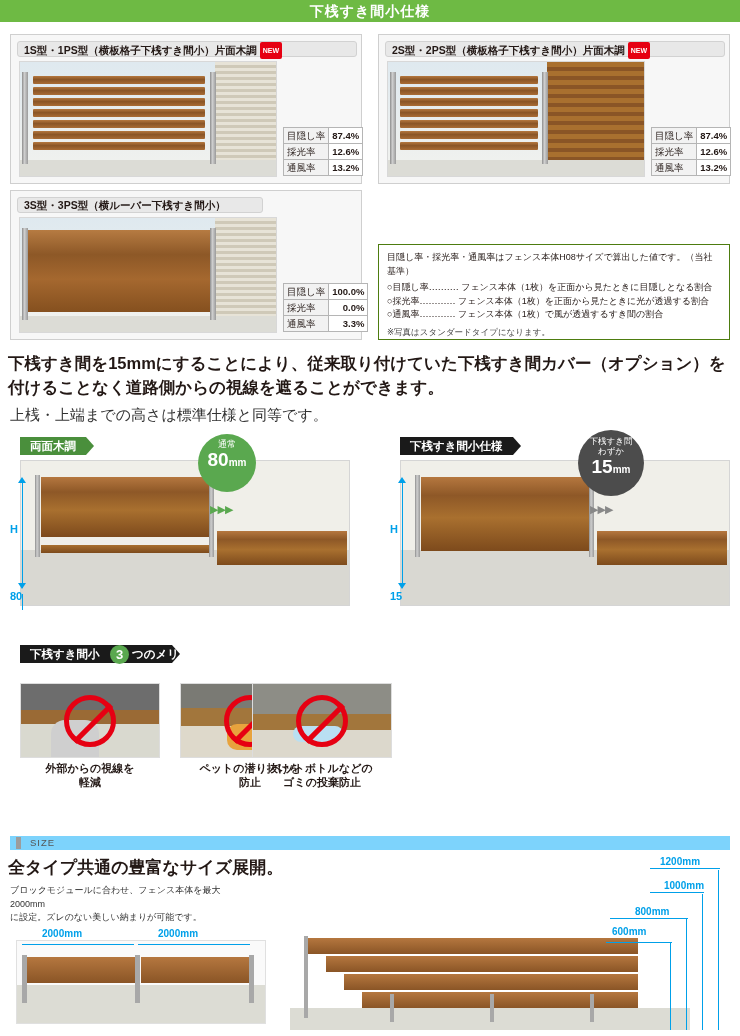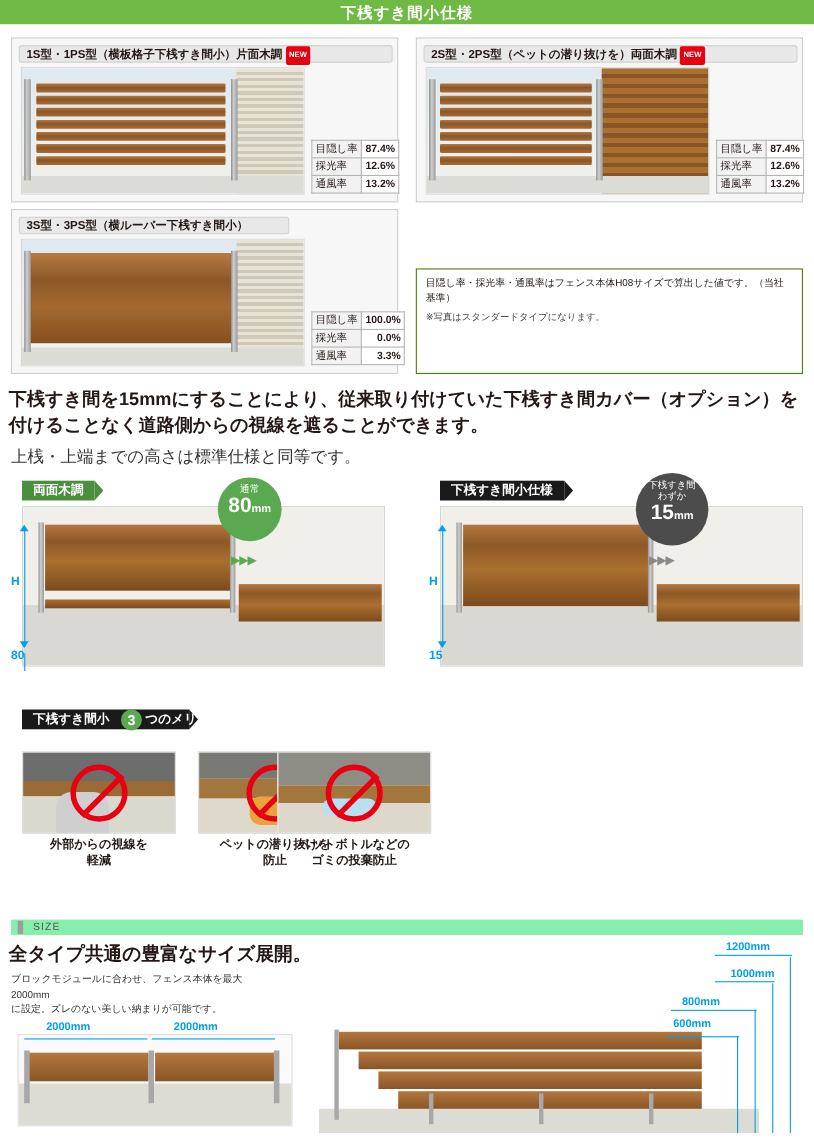--- a/index.html
+++ b/index.html
@@ -138,21 +138,21 @@
   .nosign{
     position:absolute;left:50%;top:50%;width:52px;height:52px;margin:-26px 0 0 -26px;
     border:5px solid #e60012;border-radius:50%;box-sizing:border-box;
   }
   .nosign:after{
     content:"";position:absolute;left:-2px;top:21px;width:52px;height:5px;background:#e60012;
     transform:rotate(-45deg);transform-origin:center;
   }
 
   
-  .sizebar{position:absolute;left:10px;top:836px;width:720px;height:14px;background:#86efac;}
+  .sizebar{position:absolute;left:10px;top:836px;width:720px;height:14px;background:#7dd3fc;}
   .sizebar .lbl{position:absolute;left:20px;top:0;height:14px;line-height:14px;font-size:9.5px;color:#555;letter-spacing:1px;}
   .sizebar .mark{position:absolute;left:6px;top:1px;width:5px;height:12px;background:#9c9c9c;}
   .sizetitle{position:absolute;left:8px;top:856px;font-size:17px;font-weight:bold;}
   .sizedesc{position:absolute;left:10px;top:884px;font-size:9px;line-height:1.5;color:#333;width:230px;}
   .bluedim{position:absolute;color:#00a0e9;font-size:10px;font-weight:bold;}
   .bluerule{position:absolute;background:#00a0e9;}
 </style>
 </head>
 <body>
 
@@ -195,21 +195,21 @@
       <tr>
             <td class="k">通風率</td>
             <td class="v">13.2%</td>
           </tr>
     </tbody>
       </table>
   </div>
 
   <div class="panel" style="left:378px;top:34px;width:352px;height:150px;">
     <div class="panel-head" style="width:340px;">
-      <span>2S型・2PS型（ペットの潜り抜けを）両面木調</span><span class="newbadge">NEW</span>
+      <span>2S型・2PS型（横板格子下桟すき間小）片面木調</span><span class="newbadge">NEW</span>
     </div>
     <div class="fenceimg" style="left:8px;top:26px;width:258px;height:116px;">
       <div class="bg-sky"></div>
       <div class="bg-blinds" style="width:38%;background:repeating-linear-gradient(180deg,#a9702f 0px,#a9702f 5px,#8a5526 5px,#8a5526 9px);"></div>
       <div class="ground" style="height:16px;"></div>
       <div class="slatwrap" style="left:6px;top:12px;width:150px;height:82px;background:transparent;">
         <div class="slat" style="top:2px;height:8px;"></div>
         <div class="slat" style="top:13px;height:8px;"></div>
         <div class="slat" style="top:24px;height:8px;"></div>
         <div class="slat" style="top:35px;height:8px;"></div>
@@ -263,20 +263,25 @@
       <tr>
             <td class="k">通風率</td>
             <td class="v">3.3%</td>
           </tr>
     </tbody>
       </table>
   </div>
 
   <div class="notebox" style="left:378px;top:244px;width:352px;height:96px;">
     <div class="nb-title">目隠し率・採光率・通風率はフェンス本体H08サイズで算出した値です。（当社基準）</div>
+    <ul>
+      <li>○目隠し率‥‥‥‥‥ フェンス本体（1枚）を正面から見たときに目隠しとなる割合</li>
+      <li>○採光率‥‥‥‥‥‥ フェンス本体（1枚）を正面から見たときに光が透過する割合</li>
+      <li>○通風率‥‥‥‥‥‥ フェンス本体（1枚）で風が透過するすき間の割合</li>
+    </ul>
     <div class="nb-foot">※写真はスタンダードタイプになります。</div>
   </div>
 
   <div class="lead">下桟すき間を15mmにすることにより、従来取り付けていた下桟すき間カバー（オプション）を付けることなく道路側からの視線を遮ることができます。</div>
   <div class="leadsub">上桟・上端までの高さは標準仕様と同等です。</div>
 
   <div class="gtag" style="left:20px;top:437px;">両面木調</div>
   <div class="scene" style="left:20px;top:460px;width:330px;height:146px;">
     <div class="sky"></div>
     <div class="road"></div>
@@ -390,21 +395,21 @@
     <div style="position:absolute;left:36px;top:66px;width:312px;height:16px;background:linear-gradient(180deg,#b5773f,#8a5526);"></div>
     <div style="position:absolute;left:54px;top:84px;width:294px;height:16px;background:linear-gradient(180deg,#b5773f,#8a5526);"></div>
     <div style="position:absolute;left:72px;top:102px;width:276px;height:16px;background:linear-gradient(180deg,#b5773f,#8a5526);"></div>
     <div style="position:absolute;left:14px;top:46px;width:4px;height:82px;background:#a8a8a8;"></div>
     <div style="position:absolute;left:100px;top:104px;width:4px;height:28px;background:#a8a8a8;"></div>
     <div style="position:absolute;left:200px;top:104px;width:4px;height:28px;background:#a8a8a8;"></div>
     <div style="position:absolute;left:300px;top:104px;width:4px;height:28px;background:#a8a8a8;"></div>
   </div>
   <div class="bluedim" style="left:660px;top:856px;">1200mm</div>
   <div class="bluedim" style="left:664px;top:880px;">1000mm</div>
-  <div class="bluedim" style="left:600px;top:906px;padding-left:20px;">800mm</div>
+  <div class="bluedim" style="left:615px;top:906px;padding-left:20px;">800mm</div>
   <div class="bluedim" style="left:612px;top:926px;">600mm</div>
   <div class="bluerule" style="left:718px;top:870px;width:1px;height:160px;"></div>
   <div class="bluerule" style="left:702px;top:894px;width:1px;height:136px;"></div>
   <div class="bluerule" style="left:686px;top:918px;width:1px;height:112px;"></div>
   <div class="bluerule" style="left:670px;top:942px;width:1px;height:88px;"></div>
   <div class="bluerule" style="left:650px;top:868px;width:70px;height:1px;"></div>
   <div class="bluerule" style="left:650px;top:892px;width:54px;height:1px;"></div>
   <div class="bluerule" style="left:610px;top:918px;width:78px;height:1px;"></div>
   <div class="bluerule" style="left:606px;top:942px;width:66px;height:1px;"></div>
 

